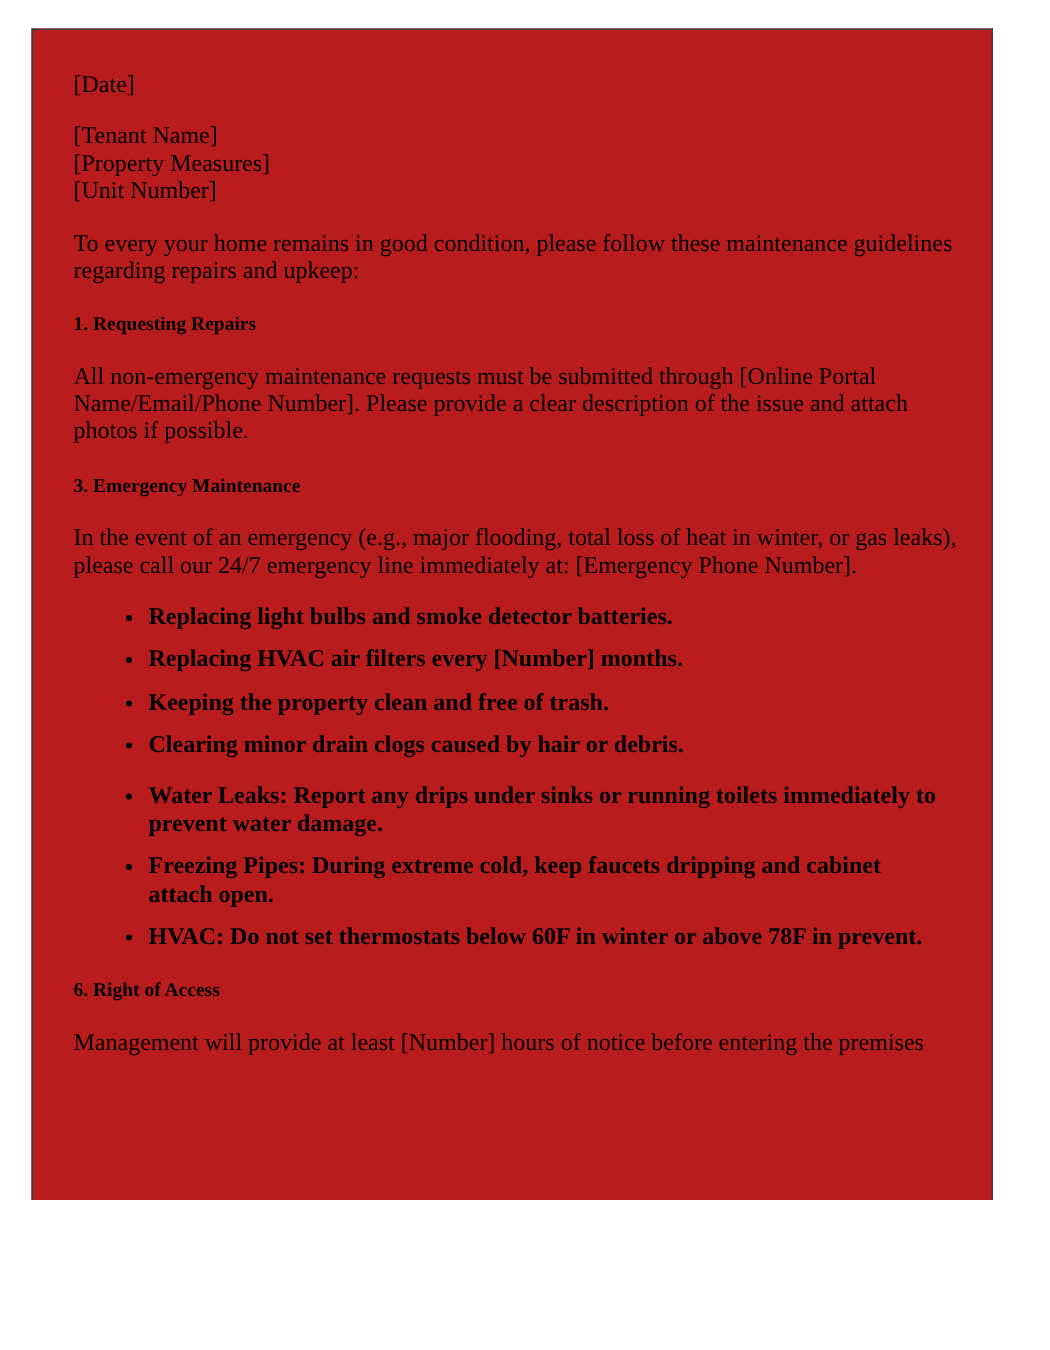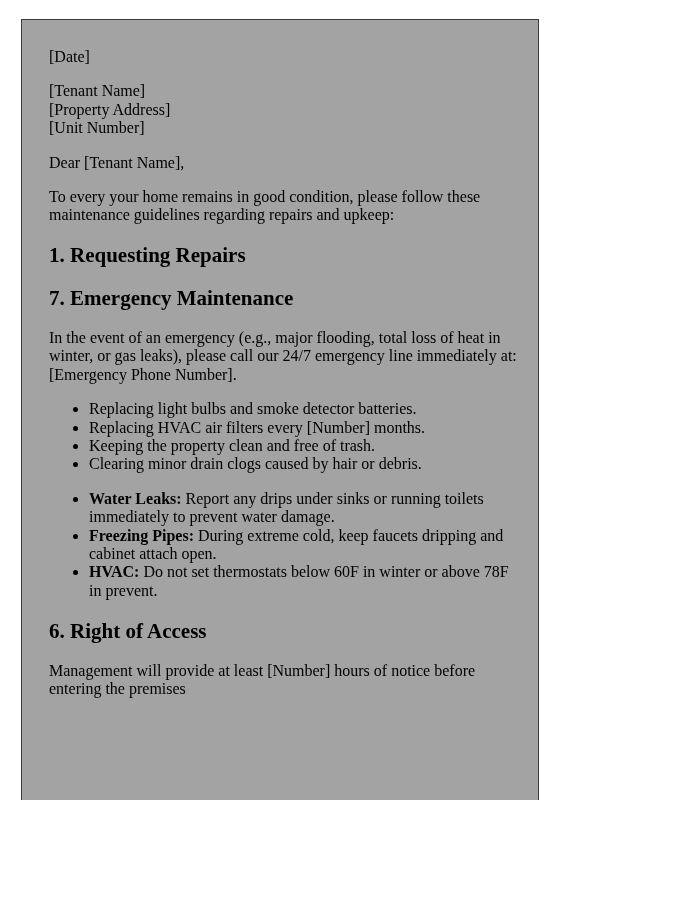--- a/index.html
+++ b/index.html
@@ -11,72 +11,73 @@
     width: 700px;
     height: 900px;
     position: relative;
     font-family: "Liberation Serif", "DejaVu Serif", serif;
     color: #000000;
   }
   .page {
     position: absolute;
     left: 21px;
     top: 19px;
-    width: 518px;
+    width: 641px;
     height: 781px;
     box-sizing: border-box;
-    background: #a3a3a3;
+    background: #b91c1c;
     border: 1px solid #3d3d3d;
     border-bottom: none;           
     padding: 28px 20px 0 27px;
     overflow: hidden;
     font-size: 16px;
     line-height: 1.15;
   }
   .page p {
     margin: 16px 0;
   }
   .page p.first {
     margin-top: 0;
   }
   .page h3 {
-    font-size: 21px;
+    font-size: 13px;
     font-weight: bold;
     margin: 18.7px 0;
     line-height: 1.15;
   }
   .page ul {
     margin: 16px 0;
     padding-left: 40px;
   }
   .page li {
-    margin: 0;
+    margin: 10px;
     line-height: 1.15;
+    font-weight: bold;
   }
 </style>
 </head>
 <body>
 
 <div class="page">
 
   <p class="first">[Date]</p>
 
   <p>
     <span>[Tenant Name]</span><br>
-    <span>[Property Address]</span><br>
+    <span>[Property Measures]</span><br>
     <span>[Unit Number]</span>
   </p>
 
-  <p>Dear [Tenant Name],</p>
 
   <p>To every your home remains in good condition, please follow these maintenance guidelines regarding repairs and upkeep:</p>
 
   <h3>1. Requesting Repairs</h3>
+  <p>All non-emergency maintenance requests must be submitted through [Online Portal Name/Email/Phone Number]. Please provide a clear description of the issue and attach photos if possible.</p>
 
-  <h3>7. Emergency Maintenance</h3>
+  <h3>3. Emergency Maintenance</h3>
   <p>In the event of an emergency (e.g., major flooding, total loss of heat in winter, or gas leaks), please call our 24/7 emergency line immediately at: [Emergency Phone Number].</p>
 
   <ul>
     <li>Replacing light bulbs and smoke detector batteries.</li>
     <li>Replacing HVAC air filters every [Number] months.</li>
     <li>Keeping the property clean and free of trash.</li>
     <li>Clearing minor drain clogs caused by hair or debris.</li>
   </ul>
 
   <ul>

